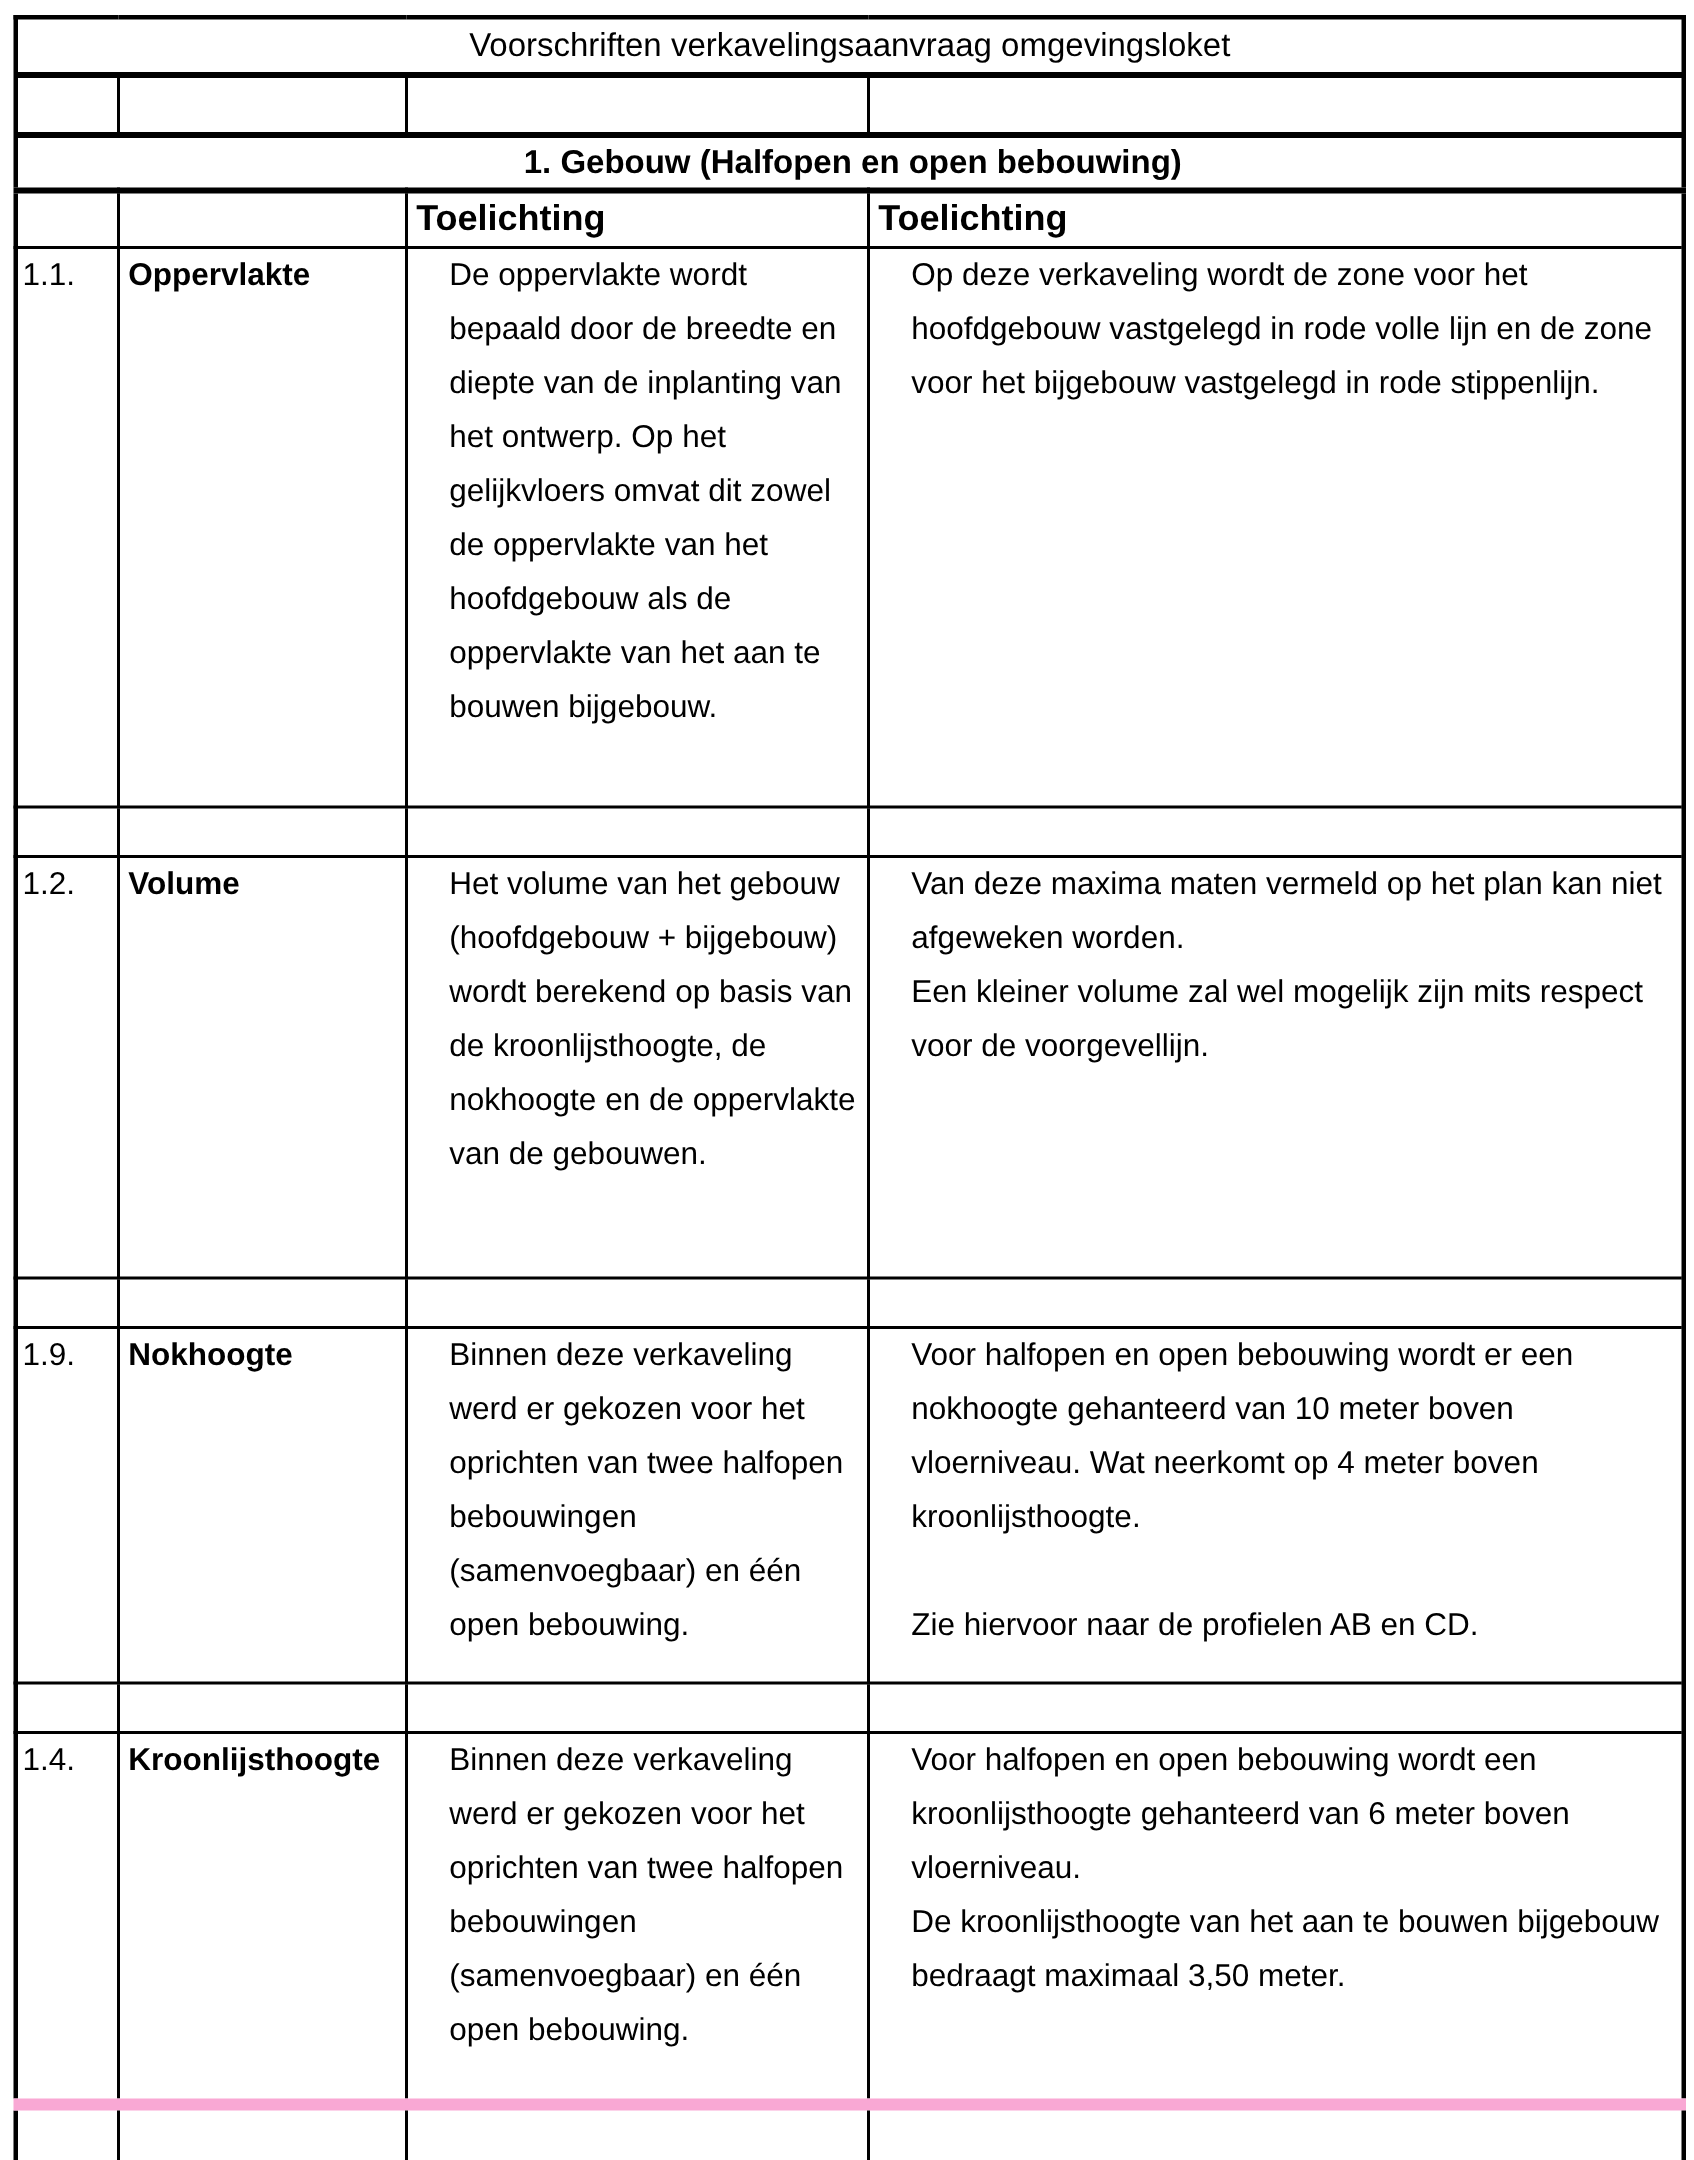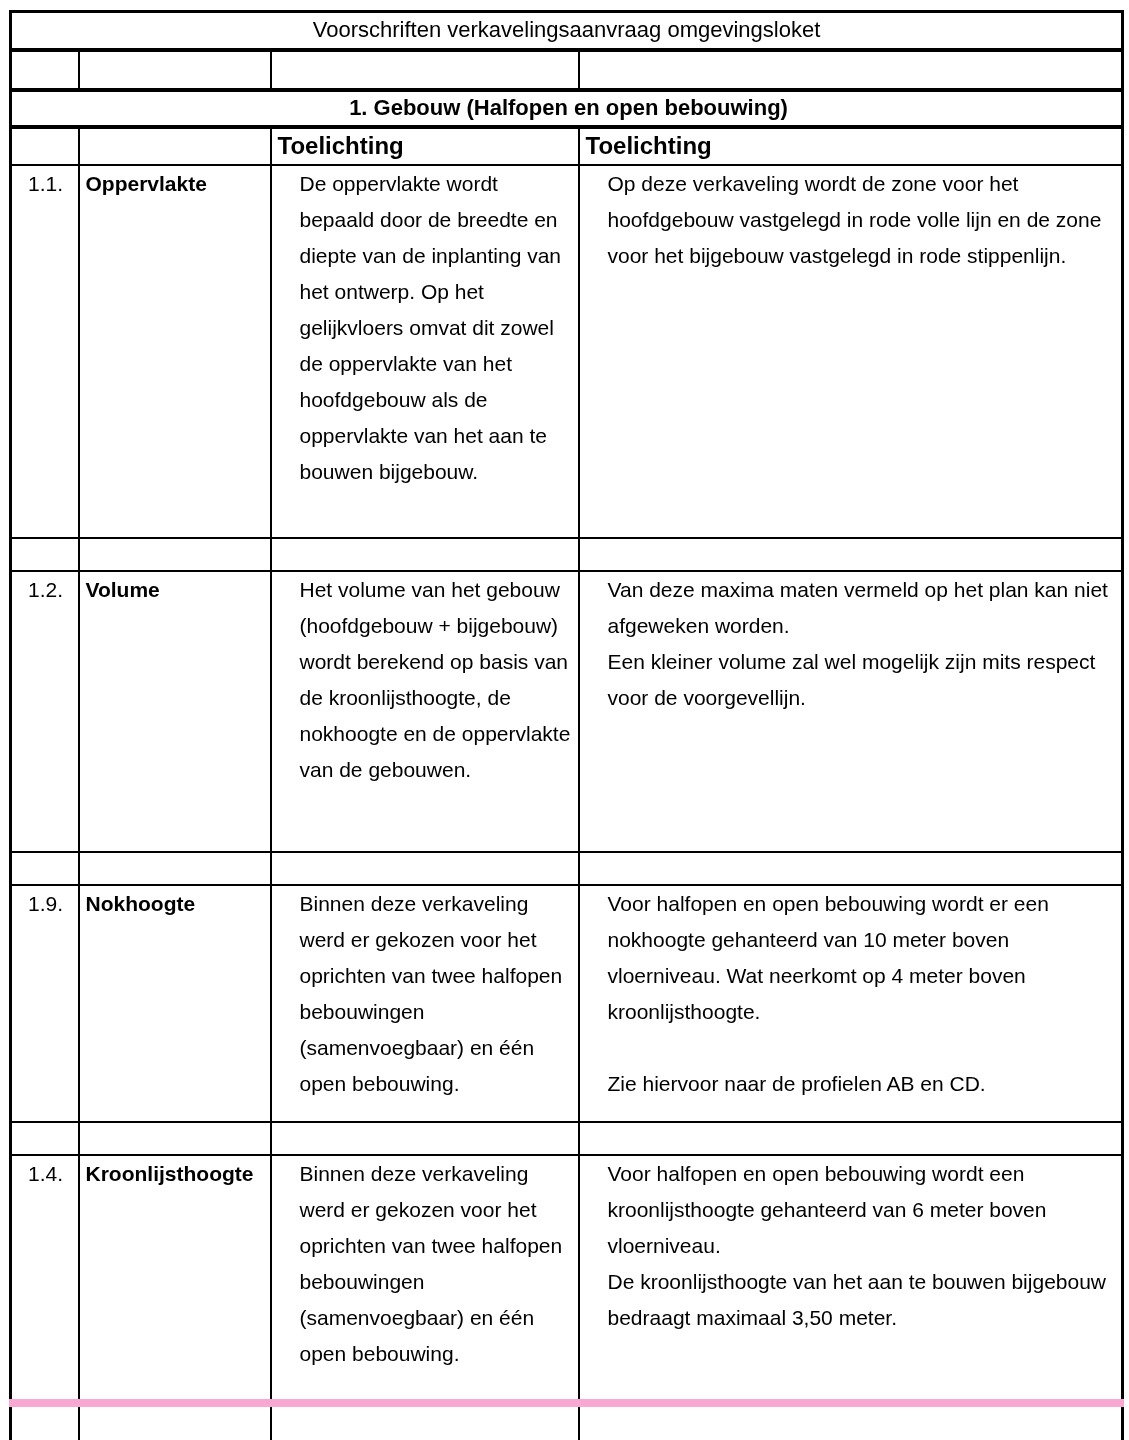--- a/index.html
+++ b/index.html
@@ -54,21 +54,21 @@
   }
   tr.colhead-row td {
     font-weight: bold;
     font-size: 24px;
     line-height: 33px;
     height: 35px;
   }
   tr.spacer-row td { height: 31px; }
   tr.bottom-row td { height: 33px; border-top: 4px solid #000000; }
 
-  td.num-cell   { padding-left: 16px; }
+  td.num-cell   { padding-left: 3px; }
   td.name-cell  { font-weight: bold; margin-top: 11px; }
   td.voorschrift-cell, td.toelichting-cell { white-space: pre-line; padding-left: 28px; }
 
   tr.data-row-1 td { height: 371px; }
   tr.data-row-2 td { height: 279px; }
   tr.data-row-3 td { height: 235px; }
   tr.data-row-4 td { height: 243px; border-bottom: 8px solid #f9a8d4; }
 </style>
 </head>
 <body>

